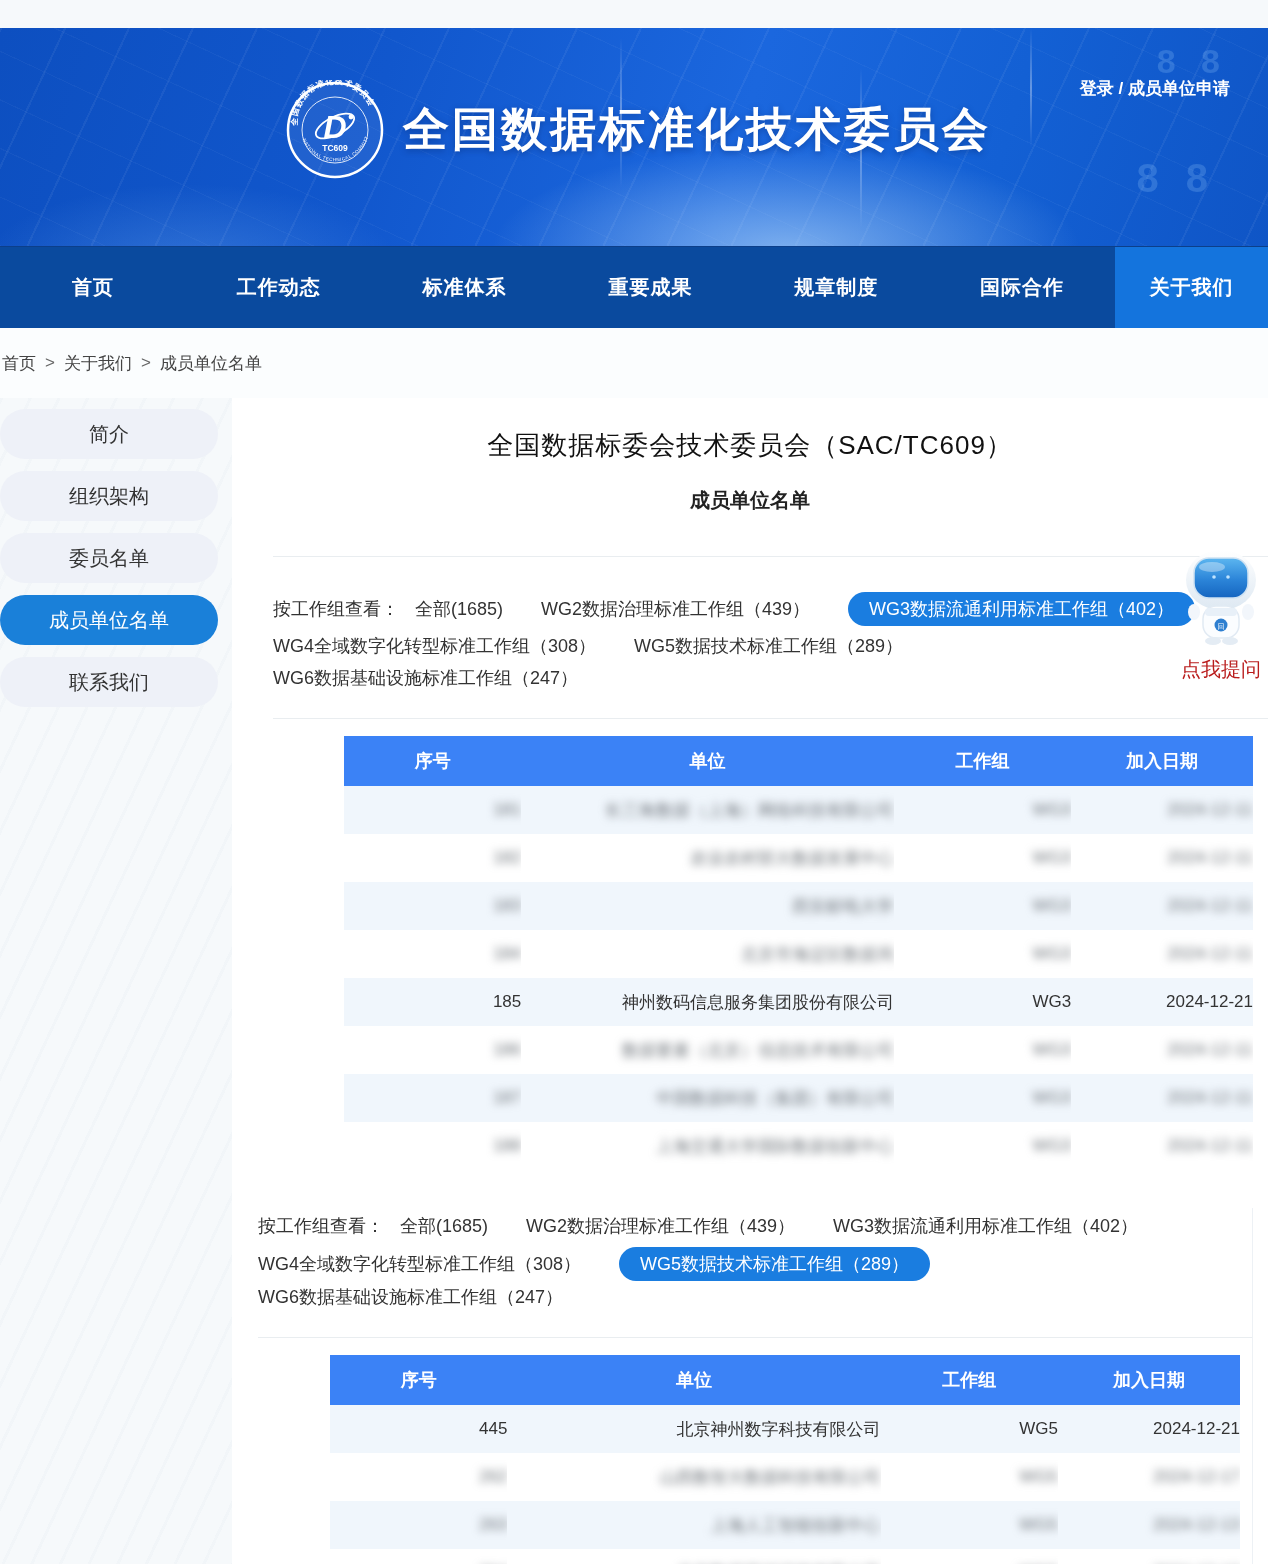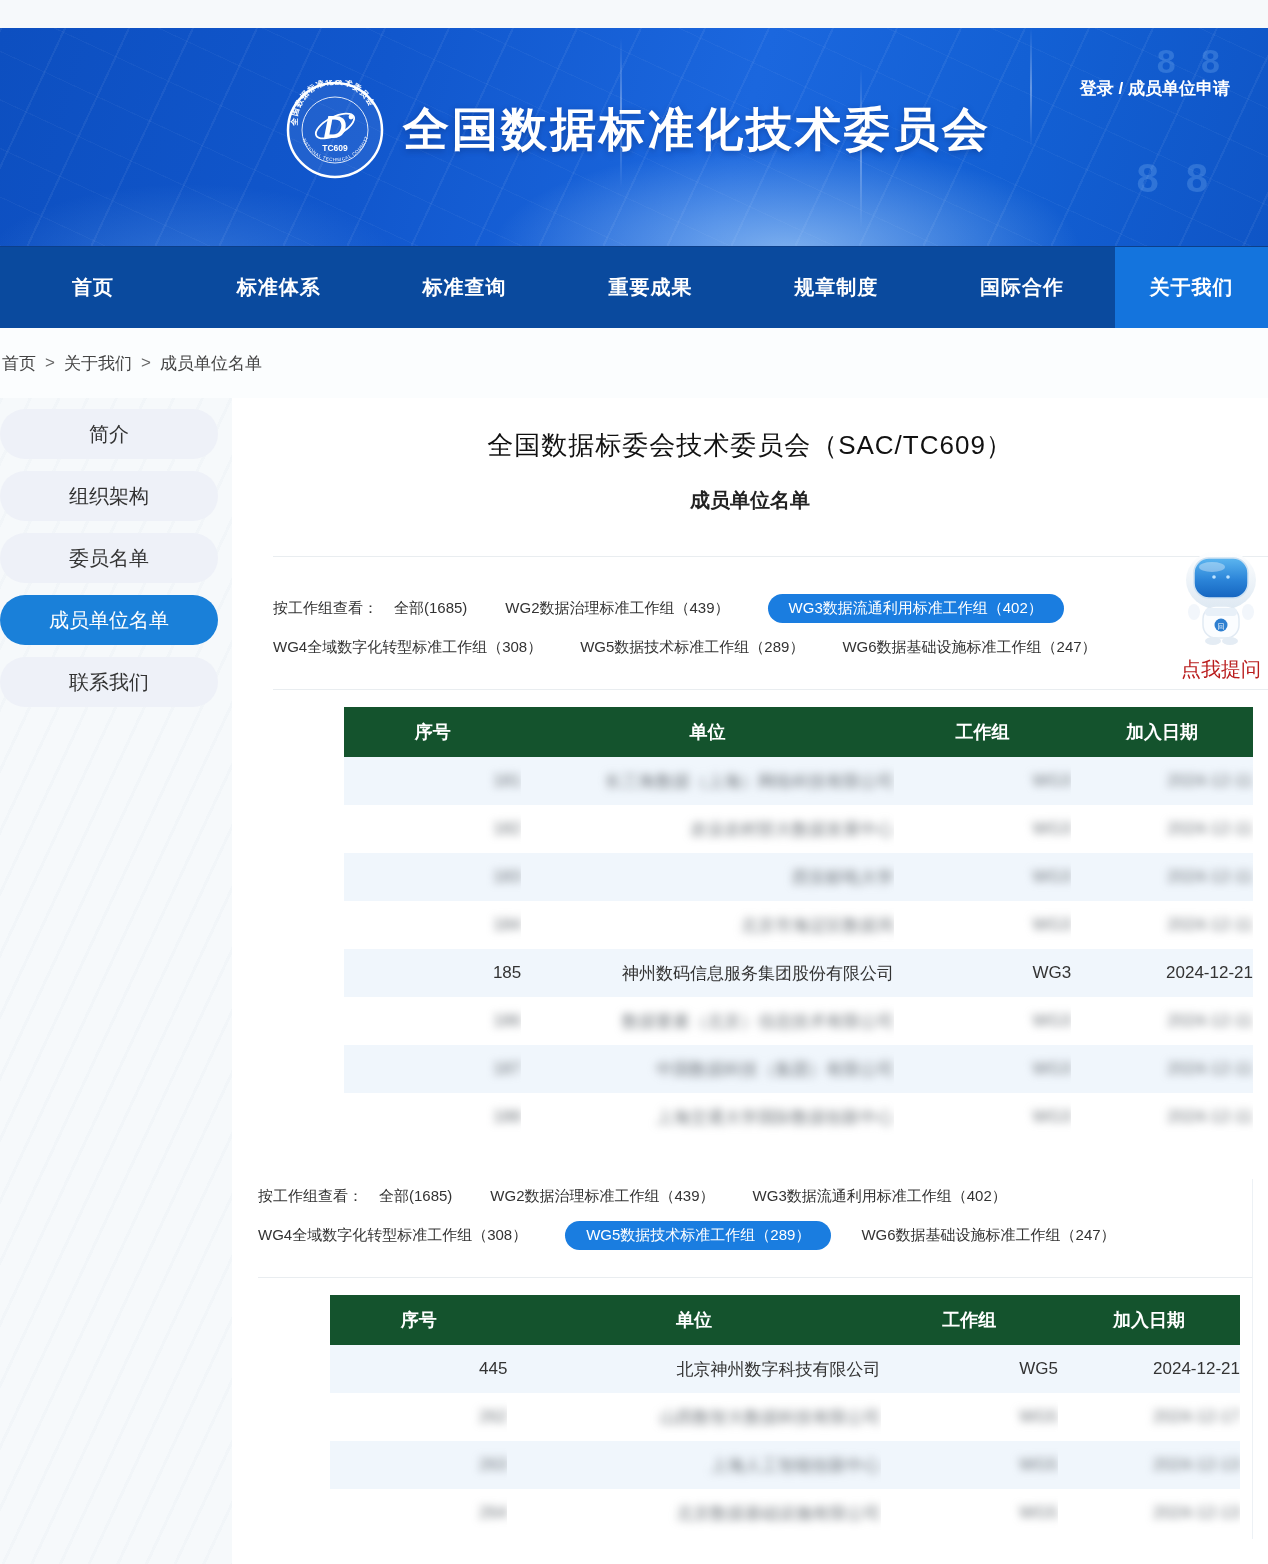--- a/index.html
+++ b/index.html
@@ -70,35 +70,35 @@
   }
   .side-item.active { background:#1a80d9; color:#fff; }
 
   .main { flex:1; margin-left:12px; background:#fff; min-height:1194px; position:relative; }
 
   .page-title { text-align:center; padding-top:30px; font-size:26px; font-weight:normal; color:#111; letter-spacing:1px; }
   .page-subtitle { text-align:center; margin-top:24px; font-size:20px; color:#222; }
   .divider { border:none; border-top:1px solid #e9edf0; margin:42px 0 0 41px; }
 
   
-  .filter-block { margin:34px 20px 0 41px; font-size:15px; color:#333; }
+  .filter-block { margin:34px 20px 0 41px; font-size:18px; color:#333; }
   .sec2 .filter-block { margin-left:26px; }
   .f-line { display:flex; align-items:center; flex-wrap:wrap; min-height:35px; margin-bottom:4px; }
   .f-label { margin-right:16px; }
   .f-opt { margin-right:38px; cursor:pointer; padding:4px 0; border-radius:17px; }
   .f-opt.selected { background:#1a7de0; color:#fff; padding:5px 21px; margin-right:30px; }
 
   .divider2 { border:none; border-top:1px solid #e9edf0; margin:24px 0 0 41px; }
   .sec2 .divider2 { margin-left:26px; }
 
   
   table.member { border-collapse:collapse; table-layout:fixed; margin:17px 0 0 112px; width:909px; }
   .sec2 table.member { margin-left:98px; width:910px; }
   table.member th {
-    background:#14532d; color:#fff; font-size:18px; font-weight:bold;
+    background:#3b82f6; color:#fff; font-size:18px; font-weight:bold;
     height:50px; text-align:center;
   }
   table.member td { height:48px; text-align:right; font-size:17px; color:#333; overflow:hidden; white-space:nowrap; }
   table.member tbody tr:nth-child(odd) { background:#f0f6fc; }
   table.member tbody tr:nth-child(even) { background:#fff; }
   .blurtext { filter:blur(4px); color:#6e747a; }
 
   .sec1 { position:relative; }
   .sec2 { margin-top:38px; width:1021px; border-right:1px solid #edf1f5; padding-bottom:2px; }
 
@@ -142,22 +142,22 @@
         <text x="50" y="71" text-anchor="middle" font-size="8.5" font-weight="bold" fill="#fff">TC609</text>
       </svg>
       <div class="brand-text">
         <div class="brand-cn">全国数据标准化技术委员会</div>
       </div>
     </div>
   </header>
 
   <nav class="nav">
       <div class="nav-item">首页</div>
+      <div class="nav-item">工作动态</div>
       <div class="nav-item">标准体系</div>
-      <div class="nav-item">标准查询</div>
       <div class="nav-item">重要成果</div>
       <div class="nav-item">规章制度</div>
       <div class="nav-item">国际合作</div>
       <div class="nav-item active">关于我们</div>
     </nav>
 
   <div class="breadcrumb">
       <span class="crumb">首页</span>
       <span class="crumb-sep">&gt;</span>
       <span class="crumb">关于我们</span>

